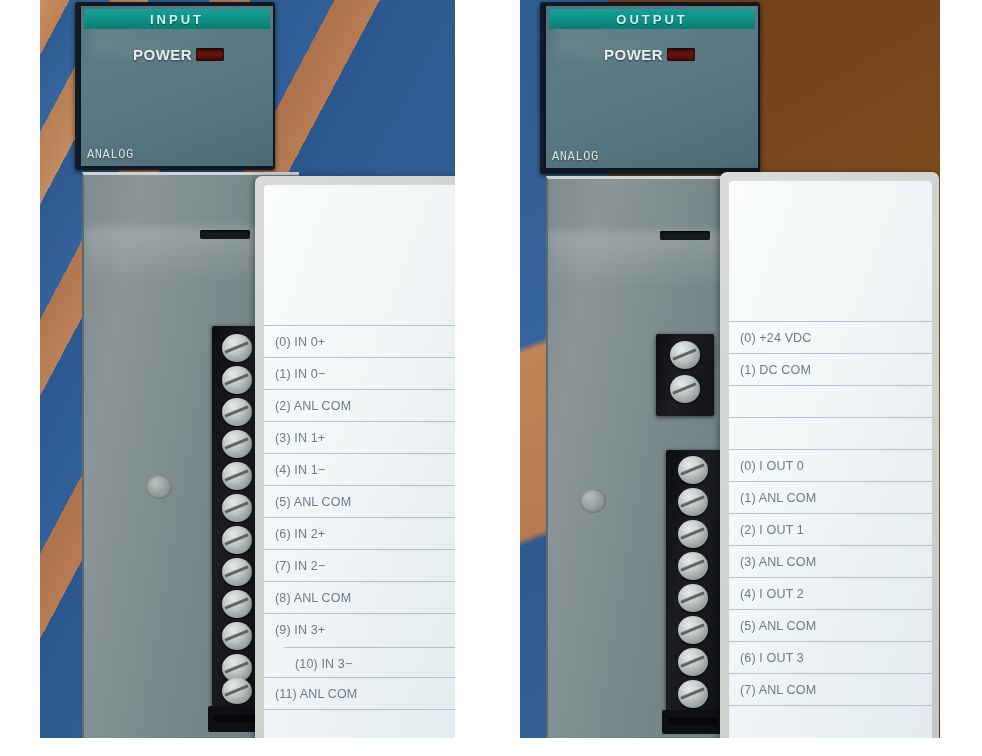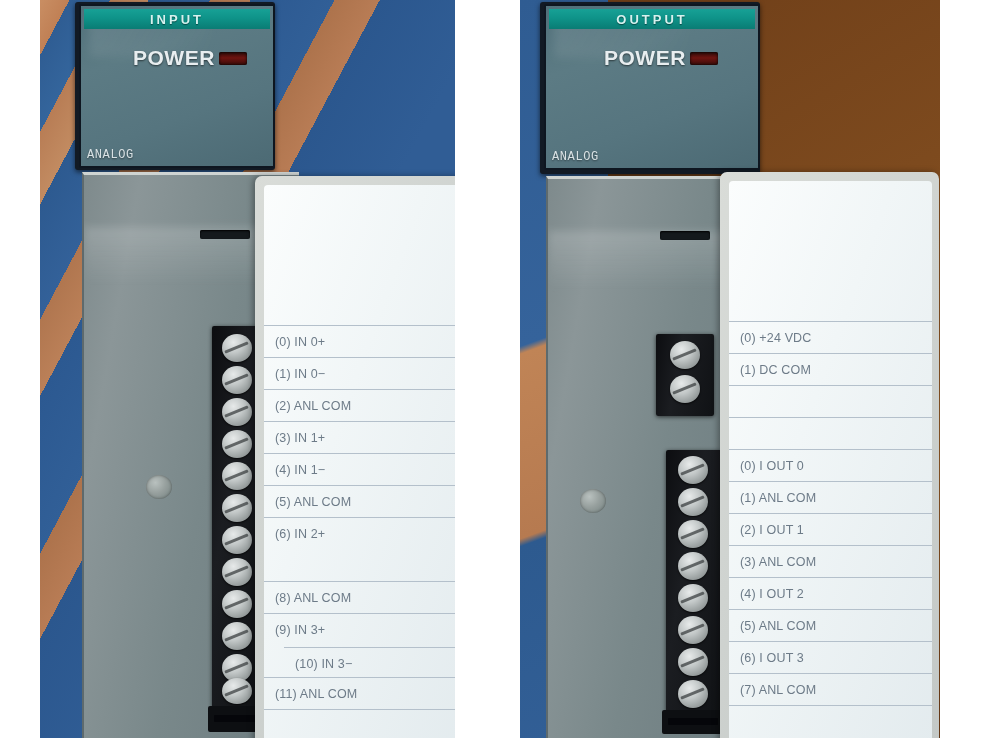--- a/index.html
+++ b/index.html
@@ -48,21 +48,21 @@
         background:linear-gradient(120deg,rgba(255,255,255,.10),rgba(255,255,255,0));
         filter:blur(5px);pointer-events:none;}
 
   .tealbar{position:absolute;left:3px;right:3px;top:3px;height:20px;
         background:linear-gradient(180deg,#17a196 0%,#0e9288 48%,#0a7c74 100%);
         display:flex;align-items:center;justify-content:center;}
   .tealbar span{color:#d6f2ef;font-size:13px;font-weight:bold;letter-spacing:3px;
         text-shadow:0 1px 1px rgba(0,0,0,.45);}
 
   .powerrow{position:absolute;display:flex;align-items:center;gap:4px;}
-  .powerrow .plabel{color:#e8eef0;font-size:21px;font-weight:bold;letter-spacing:.5px;
+  .powerrow .plabel{color:#e8eef0;font-size:15px;font-weight:bold;letter-spacing:.5px;
         text-shadow:0 1px 2px rgba(0,0,0,.55);}
   .led{width:28px;height:13px;border-radius:2px;
         background:linear-gradient(180deg,#2a0a08 0%,#6e1410 45%,#3c0c09 100%);
         box-shadow:inset 0 0 3px #000;}
 
   .analog{position:absolute;left:6px;bottom:4px;color:#e4ebed;font-size:12px;
         letter-spacing:.6px;text-shadow:0 1px 2px rgba(0,0,0,.5);opacity:.92;font-family:Liberation Mono, monospace;}
 
   
   .body{position:absolute;background:linear-gradient(100deg,#7e8a8c 0%,#8b9698 18%,#79888a 55%,#6d7c80 100%);
@@ -165,20 +165,23 @@
             </div>
             <div class="lrow" style="top: 268px; height: 32px;">
               <span>(4) IN 1−</span>
             </div>
             <div class="lrow" style="top: 300px; height: 32px;">
               <span>(5) ANL COM</span>
             </div>
             <div class="lrow" style="top: 332px; height: 32px;">
               <span>(6) IN 2+</span>
             </div>
+            <div class="lrow" style="top: 364px; height: 32px;">
+              <span>(7) IN 2−</span>
+            </div>
             <div class="lrow" style="top: 396px; height: 32px;">
               <span>(8) ANL COM</span>
             </div>
             <div class="lrow" style="top: 428px; height: 32px;">
               <span>(9) IN 3+</span>
             </div>
             <div class="lrow" style="top: 462px; height: 32px; margin-left: 20px;">
               <span>(10) IN 3−</span>
             </div>
             <div class="lrow" style="top: 492px; height: 32px;">

